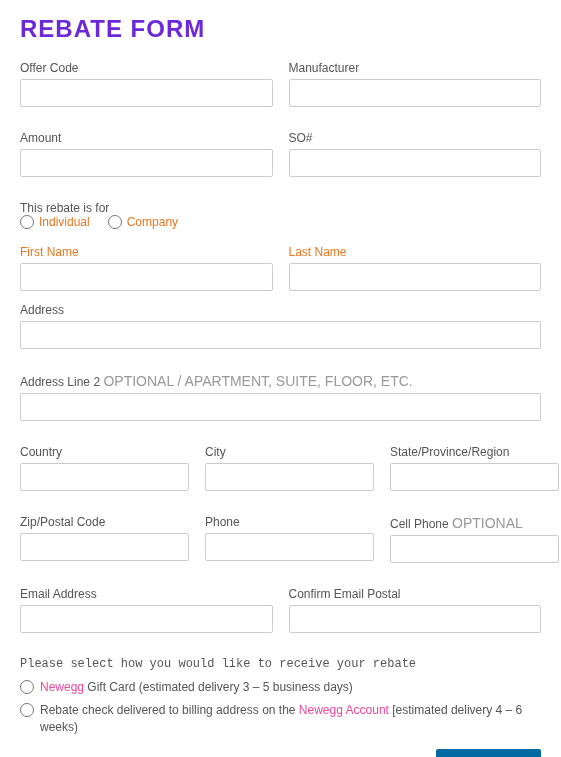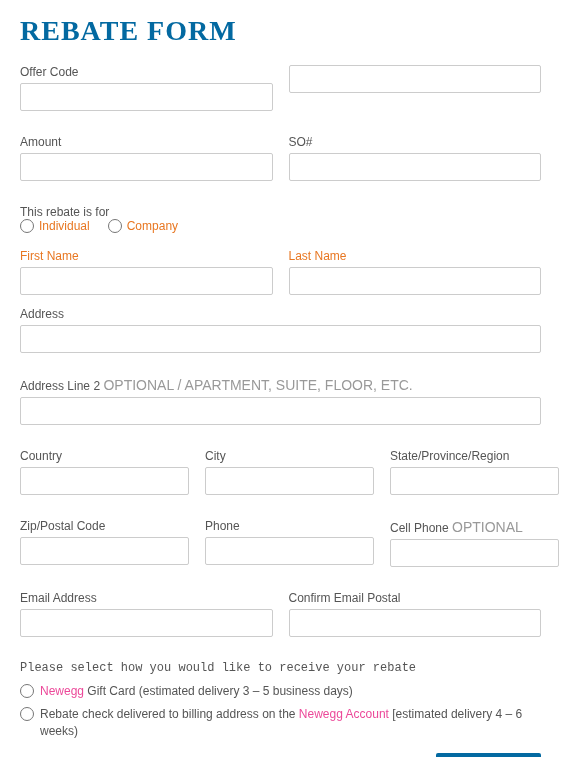--- a/index.html
+++ b/index.html
@@ -12,27 +12,26 @@
       font-family: Arial, sans-serif;
       background: #fff;
       width: 561px;
       min-height: 757px;
       padding: 15px 20px;
       font-size: 13px;
       color: #333;
     }
 
     .page-title {
-      font-size: 28px;
+      font-size: 24px;
       font-weight: bold;
-      color: #0369a1;
+      color: #6d28d9;
       letter-spacing: 1px;
       margin-bottom: 18px;
       text-transform: uppercase;
-      font-family: Liberation Serif, serif;
     }
 
     .form-row {
       display: flex;
       gap: 16px;
       margin-bottom: 24px;
     }
 
     .form-group {
       display: flex;
@@ -179,20 +178,21 @@
 <body>
 
 <h1 class="page-title">REBATE FORM</h1>
 
 <div class="form-row">
   <div class="form-group">
     <label>Offer Code</label>
     <input type="text" style="">
   </div>
   <div class="form-group">
+    <label>Manufacturer</label>
     <input type="text" style="">
   </div>
 </div>
 
 <div class="form-row">
   <div class="form-group">
     <label>Amount</label>
     <input type="text" style="">
   </div>
   <div class="form-group">

